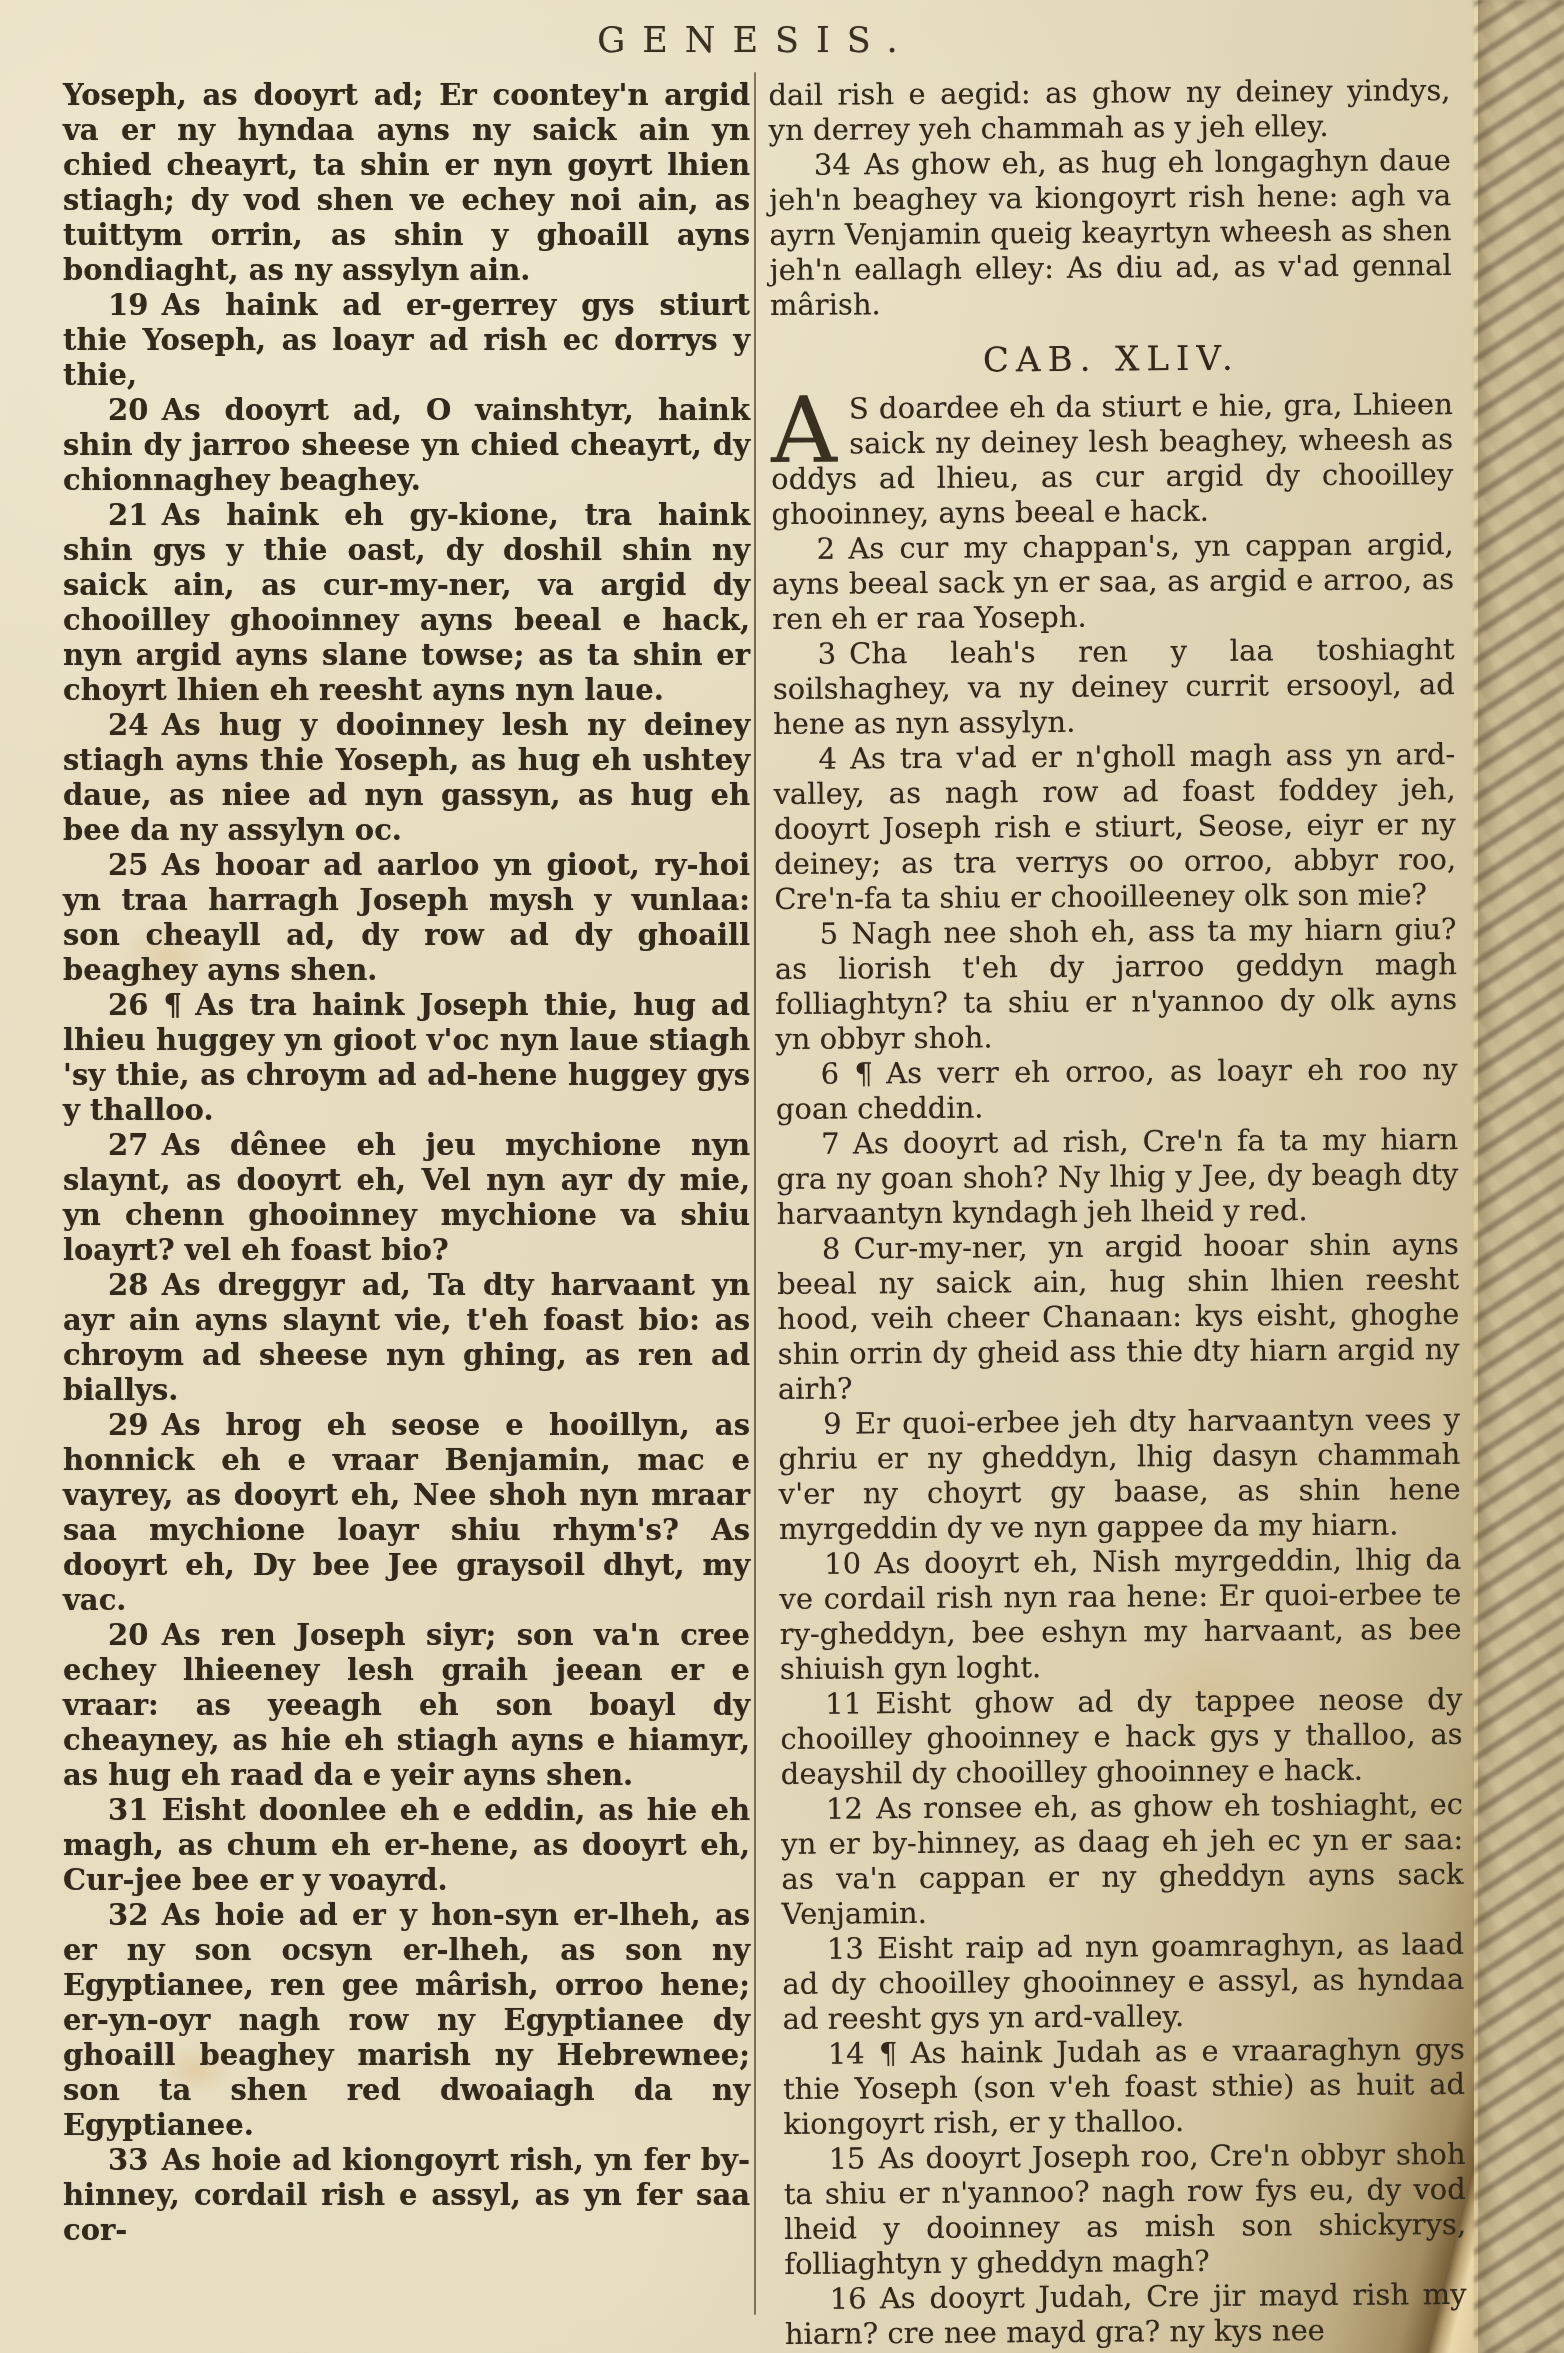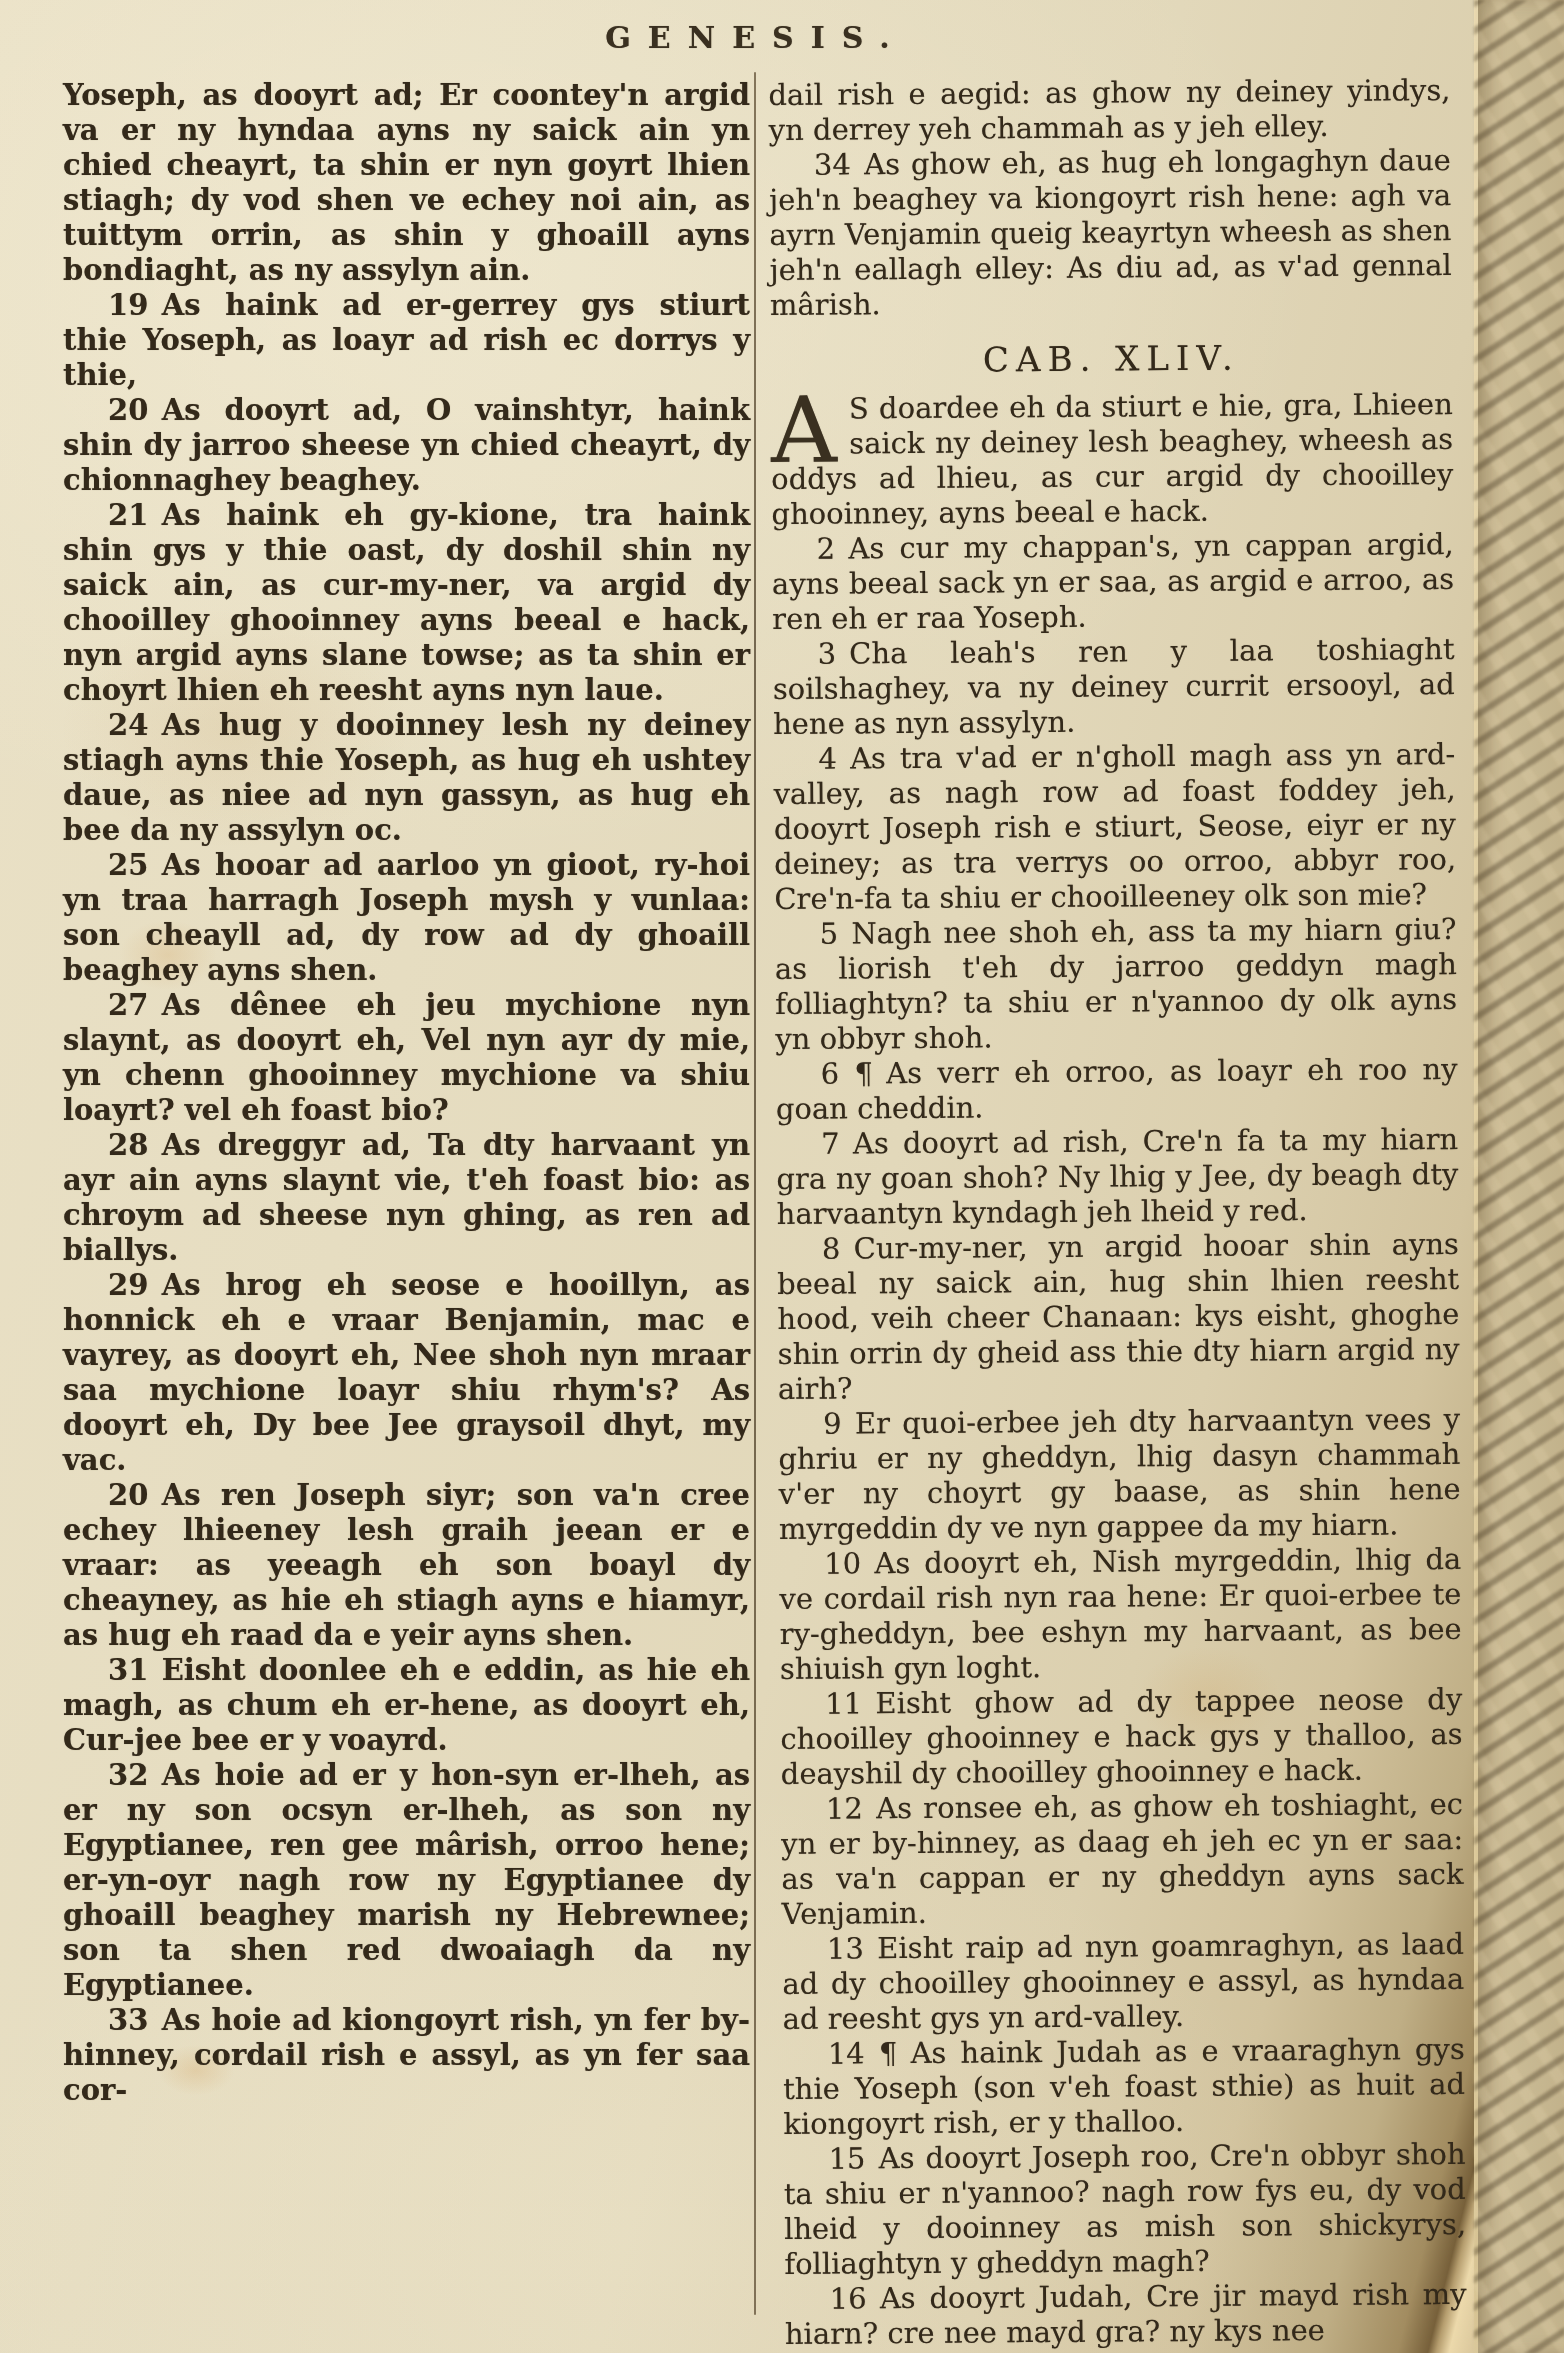--- a/index.html
+++ b/index.html
@@ -17,24 +17,23 @@
       radial-gradient(ellipse 102px 74px at 1209px 1698px, rgba(200,135,45,0.13), transparent 70%),
       radial-gradient(ellipse 1174px 782px at 28% 12%, rgba(255,250,232,0.30), transparent 75%),
       radial-gradient(ellipse 939px 626px at 40% 95%, rgba(250,244,222,0.22), transparent 75%),
       linear-gradient(104deg,
         #eae1c6 0%, #e6ddc1 30%, #e2d8ba 55%, #dbcfae 72%,
         #d2c39e 82%, #bfae85 88.5%, #a28c60 92.2%, #77603a 93.6%,
         #b59d6e 94.0%, #ecd9ab 94.6%, #dcc99e 95.6%, #cdbc95 97.5%, #c4b28c 100%);
   }
   .running-head{
     position:absolute;top:20.3px;left:47px;width:1401px;
-    text-align:center;font-size:30px;letter-spacing:17px;
+    text-align:center;font-size:35px;letter-spacing:17px;
     text-indent:17px;color:#3a3020;
     text-shadow:0 0 0.8px rgba(58,48,32,0.55);
-    font-weight:bold;
   }
   .col-rule{
     position:absolute;left:754px;top:72px;width:2.3px;height:2243px;
     background:linear-gradient(#5c4b30,#433520 35%,#4e3f26 70%,#5a4930);
     opacity:.72;border-radius:1.6px;
   }
   .column{
     position:absolute;top:78px;width:687px;
     font-size:29px;line-height:35px;text-align:justify;
     text-shadow:0 0 0.8px rgba(51,41,26,0.45);
@@ -85,20 +84,21 @@
 
   <div class="col-rule"></div>
 
   <div class="column col-left">
     <p class="flush"><span>Yoseph, as dooyrt ad; Er coontey'n argid va er ny hyndaa ayns ny saick ain yn chied cheayrt, ta shin er nyn goyrt lhien stiagh; dy vod shen ve echey noi ain, as tuittym orrin, as shin y ghoaill ayns bondiaght, as ny assylyn ain.</span></p>
     <p><span class="vnum">19</span><span>As haink ad er-gerrey gys stiurt thie Yoseph, as loayr ad rish ec dorrys y thie,</span></p>
     <p><span class="vnum">20</span><span>As dooyrt ad, O vainshtyr, haink shin dy jarroo sheese yn chied cheayrt, dy chionnaghey beaghey.</span></p>
     <p><span class="vnum">21</span><span>As haink eh gy-kione, tra haink shin gys y thie oast, dy doshil shin ny saick ain, as cur-my-ner, va argid dy chooilley ghooinney ayns beeal e hack, nyn argid ayns slane towse; as ta shin er choyrt lhien eh reesht ayns nyn laue.</span></p>
     <p><span class="vnum">24</span><span>As hug y dooinney lesh ny deiney stiagh ayns thie Yoseph, as hug eh ushtey daue, as niee ad nyn gassyn, as hug eh bee da ny assylyn oc.</span></p>
     <p><span class="vnum">25</span><span>As hooar ad aarloo yn gioot, ry-hoi yn traa harragh Joseph mysh y vunlaa: son cheayll ad, dy row ad dy ghoaill beaghey ayns shen.</span></p>
+    <p><span class="vnum">26 ¶</span><span>As tra haink Joseph thie, hug ad lhieu huggey yn gioot v'oc nyn laue stiagh 'sy thie, as chroym ad ad-hene huggey gys y thalloo.</span></p>
     <p><span class="vnum">27</span><span>As dênee eh jeu mychione nyn slaynt, as dooyrt eh, Vel nyn ayr dy mie, yn chenn ghooinney mychione va shiu loayrt? vel eh foast bio?</span></p>
     <p><span class="vnum">28</span><span>As dreggyr ad, Ta dty harvaant yn ayr ain ayns slaynt vie, t'eh foast bio: as chroym ad sheese nyn ghing, as ren ad biallys.</span></p>
     <p><span class="vnum">29</span><span>As hrog eh seose e hooillyn, as honnick eh e vraar Benjamin, mac e vayrey, as dooyrt eh, Nee shoh nyn mraar saa mychione loayr shiu rhym's? As dooyrt eh, Dy bee Jee graysoil dhyt, my vac.</span></p>
     <p><span class="vnum">20</span><span>As ren Joseph siyr; son va'n cree echey lhieeney lesh graih jeean er e vraar: as yeeagh eh son boayl dy cheayney, as hie eh stiagh ayns e hiamyr, as hug eh raad da e yeir ayns shen.</span></p>
     <p><span class="vnum">31</span><span>Eisht doonlee eh e eddin, as hie eh magh, as chum eh er-hene, as dooyrt eh, Cur-jee bee er y voayrd.</span></p>
     <p><span class="vnum">32</span><span>As hoie ad er y hon-syn er-lheh, as er ny son ocsyn er-lheh, as son ny Egyptianee, ren gee mârish, orroo hene; er-yn-oyr nagh row ny Egyptianee dy ghoaill beaghey marish ny Hebrewnee; son ta shen red dwoaiagh da ny Egyptianee.</span></p>
     <p><span class="vnum">33</span><span>As hoie ad kiongoyrt rish, yn fer by-hinney, cordail rish e assyl, as yn fer saa cor-</span></p>
   </div>
 
   <div class="column col-right">

